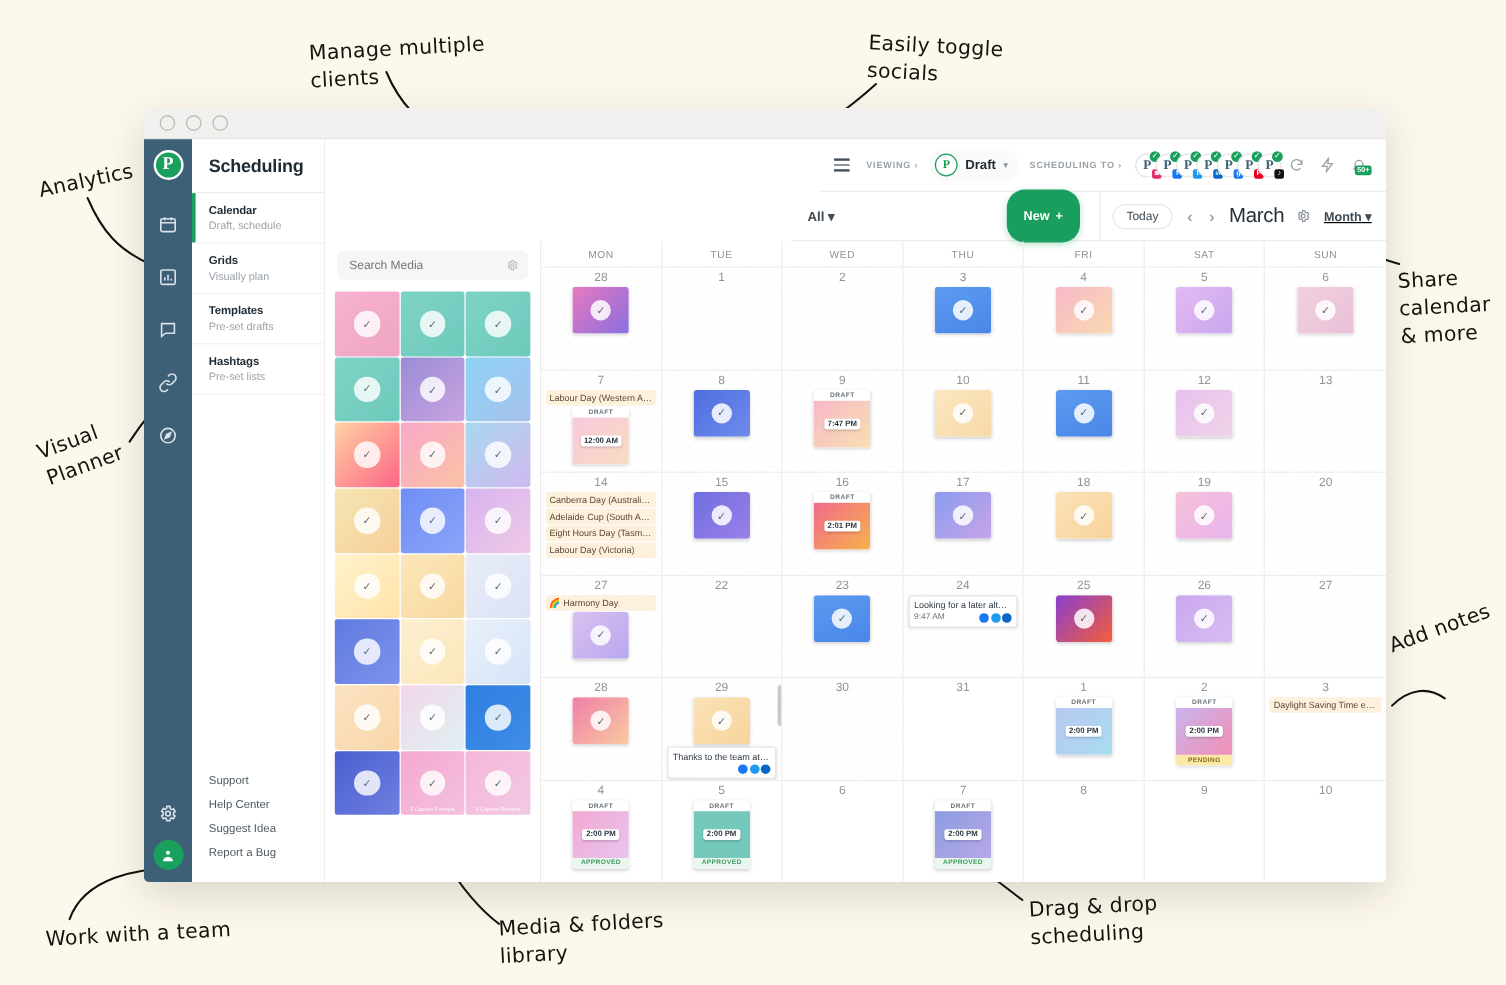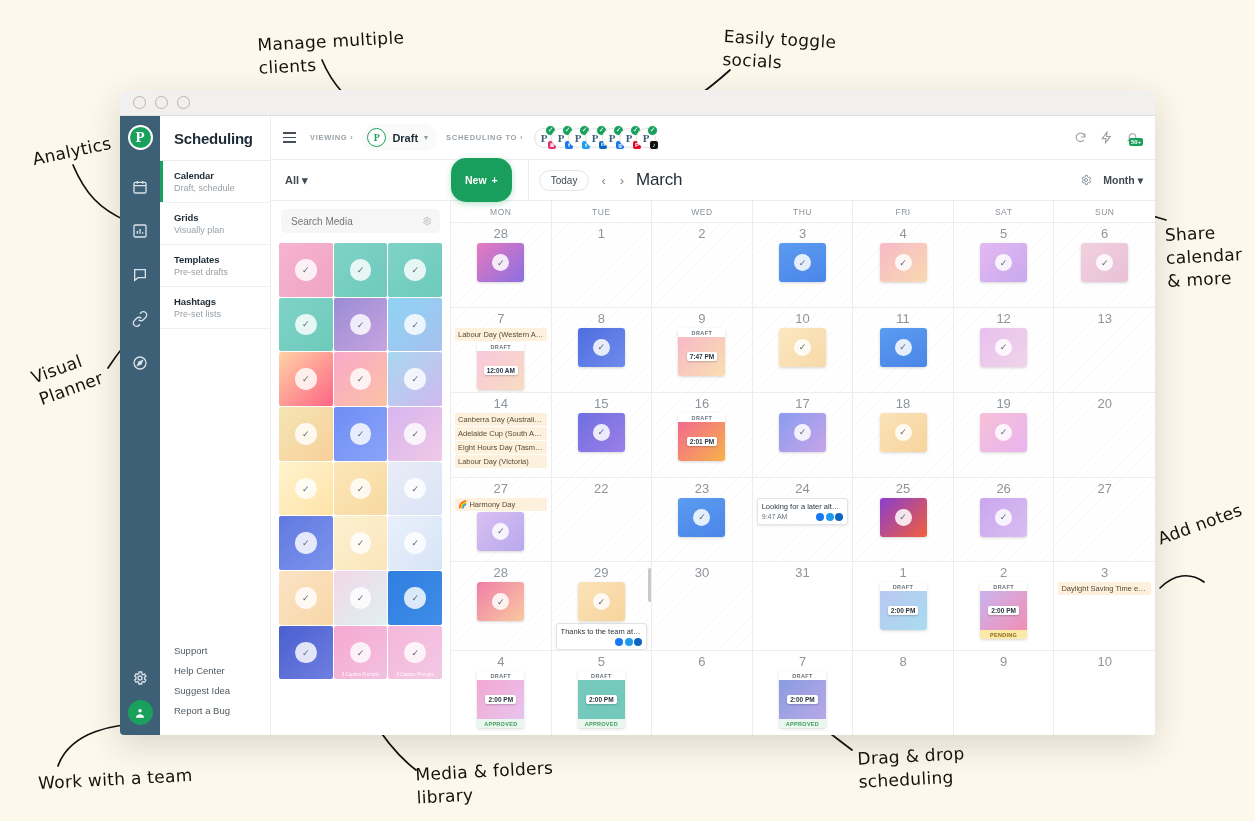--- a/index.html
+++ b/index.html
@@ -67,21 +67,21 @@
   .nav-title{font-size:15px;font-weight:bold;color:#1d2b36;padding:14px 0 13px 14px;
     letter-spacing:-.2px;border-bottom:1px solid #edeced;}
   .nav-item{padding:9px 0 9px 14px;border-bottom:1px solid #f1f0f1;position:relative;cursor:pointer;}
   .nav-item.active:before{content:"";position:absolute;left:0;top:0;bottom:0;width:3px;background:#19a05c;}
   .nav-item .t{font-size:9.5px;font-weight:bold;color:#1d2b36;letter-spacing:-.1px;}
   .nav-item .s{font-size:9px;color:#9aa2a8;margin-top:2px;}
   .nav-foot{margin-top:auto;padding:0 0 10px 14px;}
   .nav-foot div{font-size:9.5px;color:#4f5a62;margin-bottom:9px;cursor:pointer;}
 
   
-  .main{flex:1 1 auto;display:flex;flex-direction:column;min-width:0;background:#fff;}
+  .main{flex:1 1 auto;display:flex;flex-direction:column;min-width:0;background:#fff;align-items:flex-end;}
   .topbar{height:43px;flex:0 0 auto;display:flex;align-items:center;
     border-bottom:1px solid #edeced;padding:0 12px;gap:9px;}
   .burger{display:flex;flex-direction:column;gap:3px;cursor:pointer;margin-right:5px;}
   .burger i{display:block;width:13px;height:1.6px;background:#45505a;}
   .lbl{font-size:7.5px;color:#9aa2a8;letter-spacing:.7px;font-weight:bold;}
   .client-pill{display:flex;align-items:center;gap:6px;background:#fafafa;border-radius:16px;
     padding:4px 9px 4px 5px;cursor:pointer;}
   .client-av{width:17px;height:17px;border-radius:50%;background:#fff;border:1.6px solid #19a05c;
     display:flex;align-items:center;justify-content:center;color:#19a05c;font-weight:bold;font-size:10px;
     font-family:"Liberation Serif",serif;}
@@ -111,21 +111,21 @@
   .allsel{font-size:11px;color:#3f4a53;font-weight:bold;cursor:pointer;}
   .newbtn{margin-left:auto;margin-right:16px;background:#1a9e5d;color:#fff;border:none;border-radius:15px;
     padding:16px 14px;font-size:10.5px;font-weight:bold;cursor:pointer;font-family:inherit;
     display:flex;align-items:center;gap:5px;box-shadow:0 2px 6px rgba(26,158,93,.3);}
   .calbar-right{flex:1 1 auto;display:flex;align-items:center;padding:0 12px 0 10px;gap:10px;
     border-left:1px solid #edeced;height:100%;}
   .today{border:1px solid #e6e5e6;border-radius:14px;padding:4px 11px;font-size:10px;color:#3f4a53;
     cursor:pointer;background:#fff;}
   .arrow{color:#7c858c;font-size:13px;cursor:pointer;padding:0 2px;}
   .month{font-size:17px;color:#23303a;font-weight:400;letter-spacing:-.2px;}
-  .cal-tools{margin-left:auto;display:flex;align-items:center;gap:11px;}
+  .cal-tools{margin-left:auto;display:flex;align-items:center;gap:11px;text-decoration:underline;}
   .cal-tools svg{width:12px;height:12px;color:#8b939a;cursor:pointer;}
   .monthsel{font-size:10.5px;color:#3f4a53;font-weight:bold;cursor:pointer;}
 
   
   .split{flex:1 1 auto;display:flex;min-height:0;}
   .media{width:180px;flex:0 0 auto;border-right:1px solid #edeced;display:flex;flex-direction:column;
     box-sizing:border-box;}
   .searchwrap{padding:8px 10px 6px;}
   .searchbox{background:#f6f6f6;border-radius:5px;height:24px;display:flex;align-items:center;
     padding:0 8px;}
@@ -152,21 +152,21 @@
   .dowrow{display:grid;grid-template-columns:repeat(7,1fr);flex:0 0 auto;}
   .dow{text-align:center;font-size:8.5px;color:#8b939a;padding:6px 0 5px;letter-spacing:.5px;
     border-right:1px solid #eeeded;}
   .dow:last-child{border-right:none;}
   .weeks{flex:1 1 auto;display:flex;flex-direction:column;}
   .week{flex:1 1 0;display:grid;grid-template-columns:repeat(7,1fr);border-top:1px solid #eeeded;}
   .cell{border-right:1px solid #eeeded;padding:3px 4px 0;position:relative;overflow:hidden;
     background-image:repeating-linear-gradient(135deg,rgba(0,0,0,.016) 0 1px,transparent 1px 6px);}
   .cell:last-child{border-right:none;}
   .cell.plain{background-image:none;}
-  .daynum{text-align:center;font-size:13px;color:#8e959b;margin-bottom:2px;}
+  .daynum{text-align:center;font-size:10px;color:#8e959b;margin-bottom:2px;}
   .holiday{background:#fdf0dd;color:#5a4a34;font-size:7.5px;border-radius:2px;padding:2px 3px;
     margin-bottom:1px;white-space:nowrap;overflow:hidden;text-overflow:ellipsis;}
   .post{width:47px;border-radius:3px;overflow:hidden;position:relative;box-shadow:0 1px 3px rgba(0,0,0,.16);
     margin:0 auto 2px;cursor:pointer;}
   .post .dft{background:#fff;color:#6a737a;font-size:5.5px;text-align:center;padding:2px 0 1px;
     letter-spacing:.4px;font-weight:bold;}
   .post .img{height:39px;display:flex;align-items:center;justify-content:center;position:relative;}
   .post .time{background:#fff;border-radius:2px;font-size:6.5px;color:#2b3640;padding:1px 3px;
     font-weight:bold;box-shadow:0 1px 2px rgba(0,0,0,.2);}
   .post .status{font-size:5.5px;text-align:center;padding:1.5px 0;font-weight:bold;letter-spacing:.3px;}

